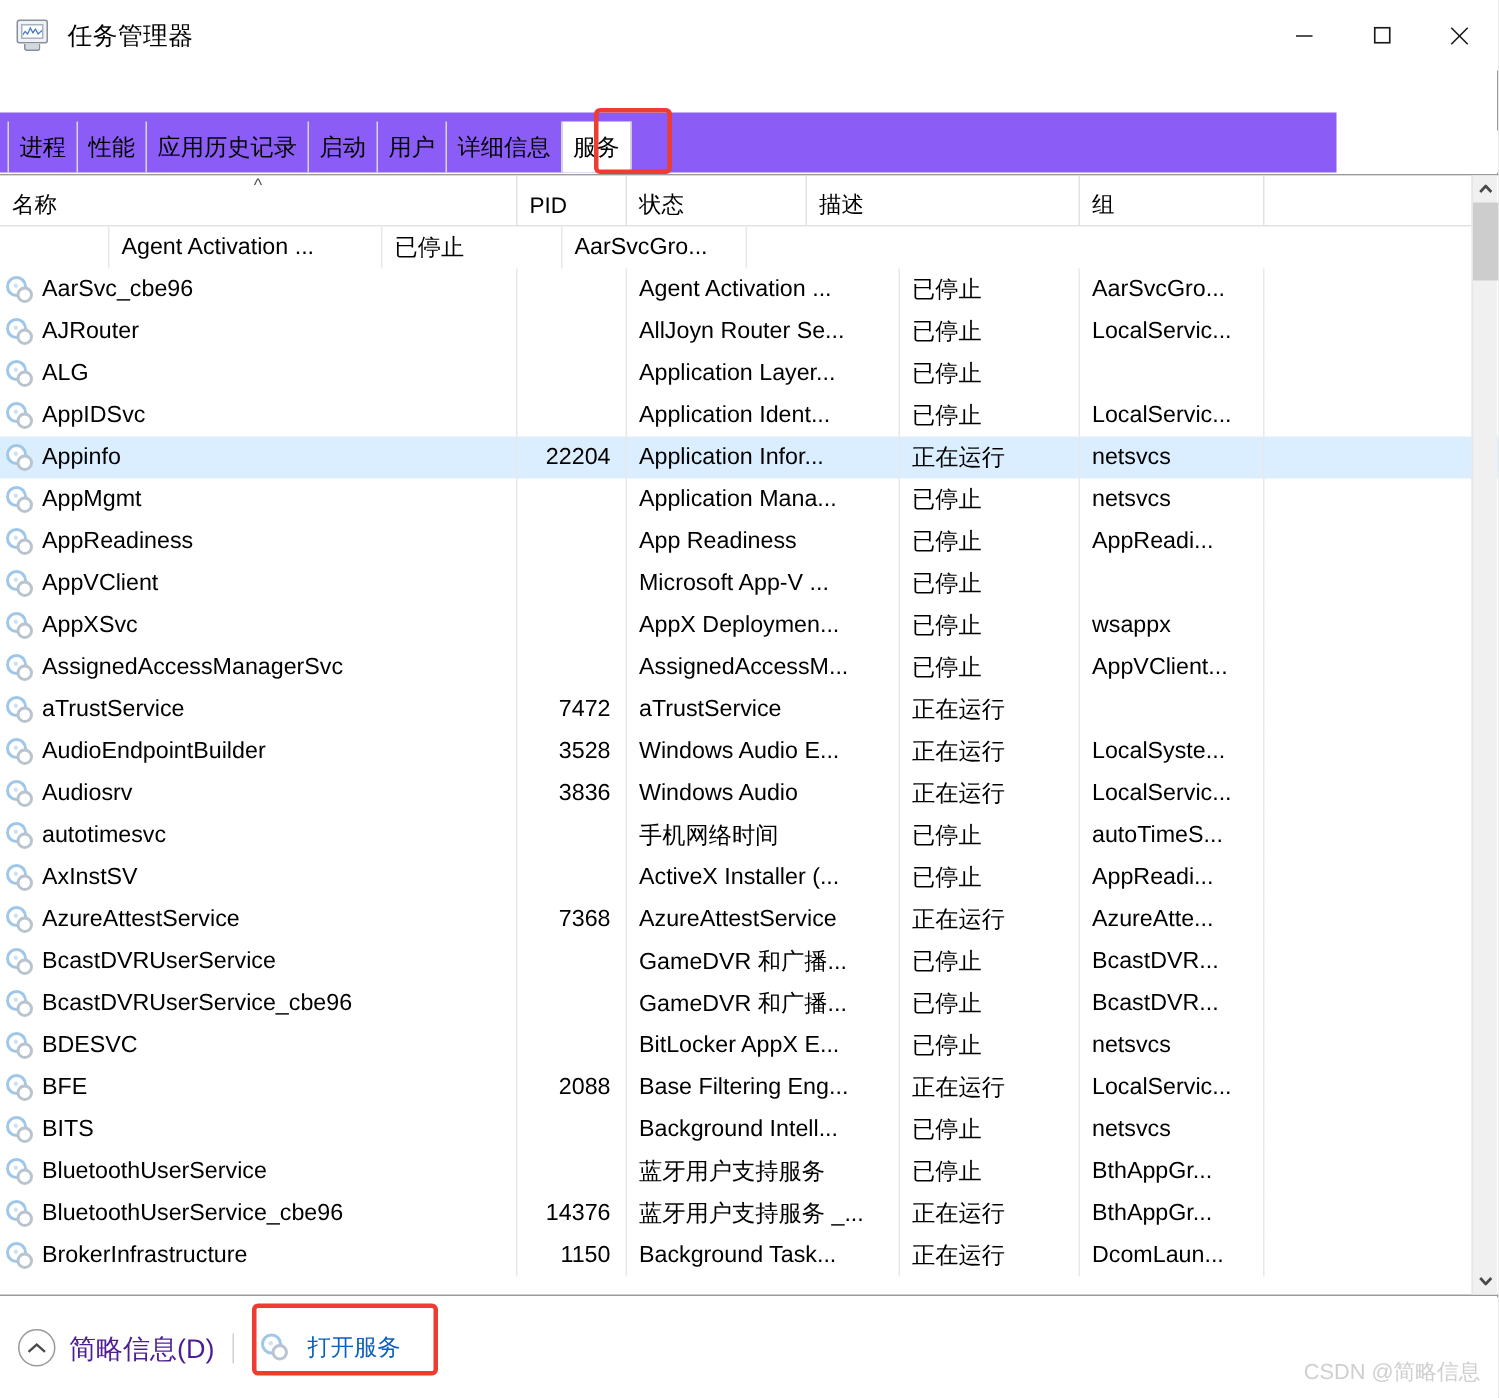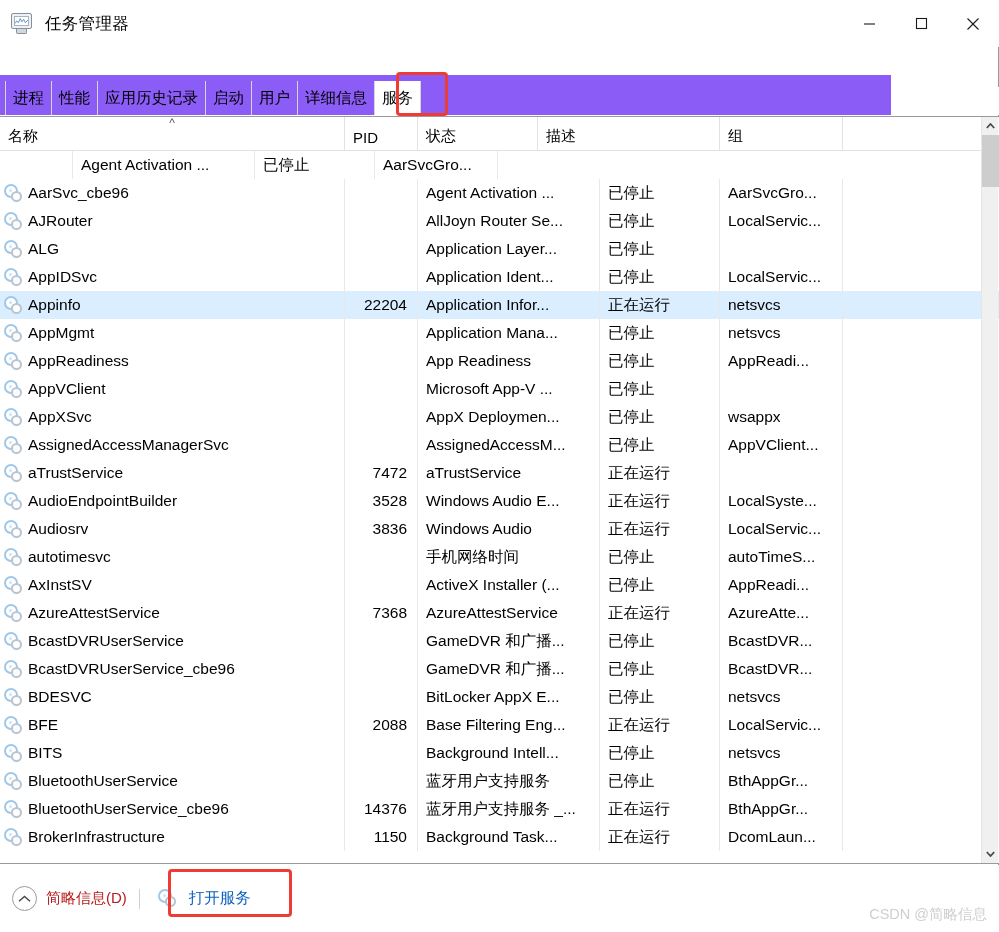--- a/index.html
+++ b/index.html
@@ -248,22 +248,22 @@
   .chev-circle {
     width: 25px; height: 25px;
     border: 1.4px solid #9a9a9a;
     border-radius: 50%;
     display: flex; align-items: center; justify-content: center;
     color: #4a4a4a;
     flex: 0 0 auto;
   }
   .fewer-label {
     margin-left: 9px;
-    font-size: 15px;
-    color: #b91c1c;
+    font-size: 18px;
+    color: #4c1d95;
     white-space: nowrap;
   }
   .sb-sep {
     width: 1px; height: 20px;
     background: #d0d0d0;
     margin: 0 12px 0 12px;
   }
   .open-svc {
     display: flex; align-items: center;
     cursor: default;

